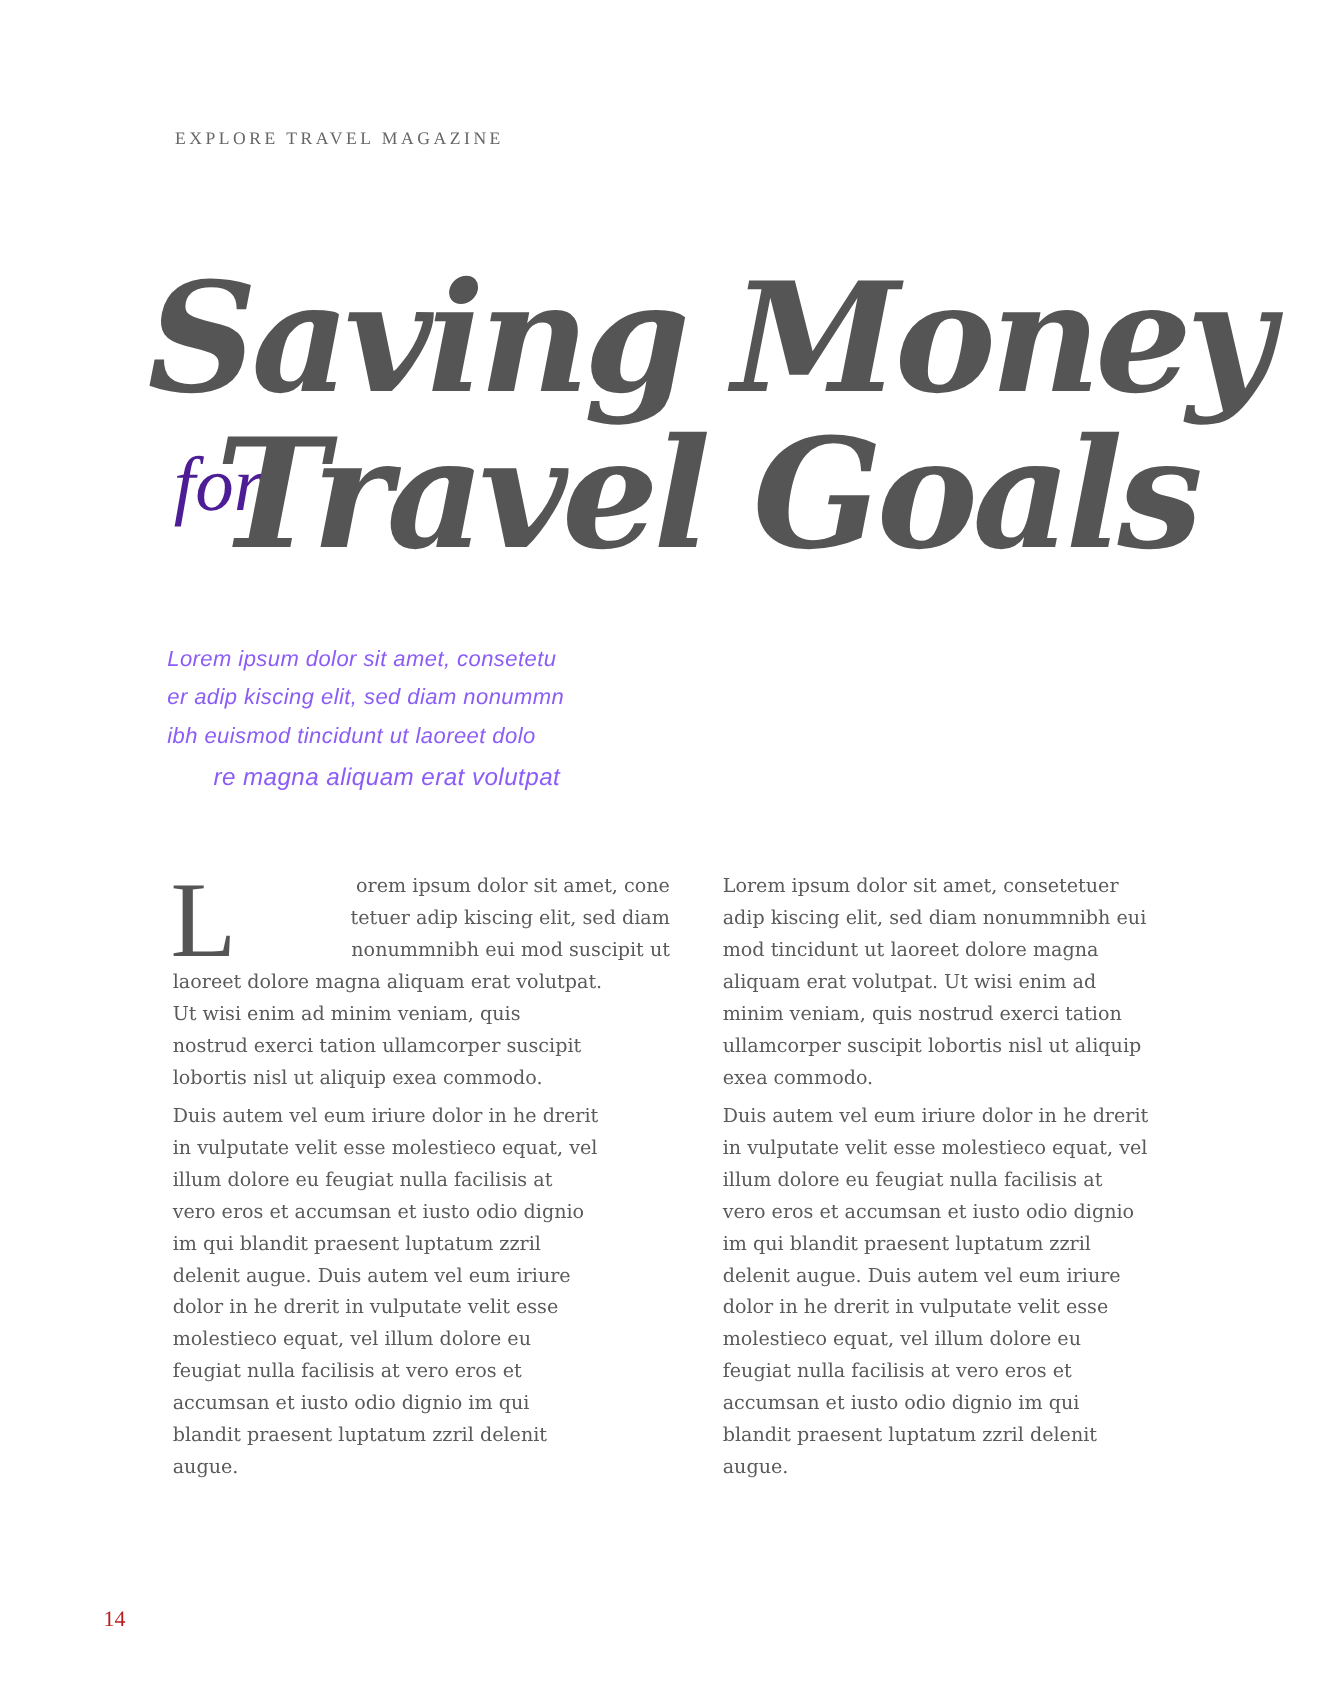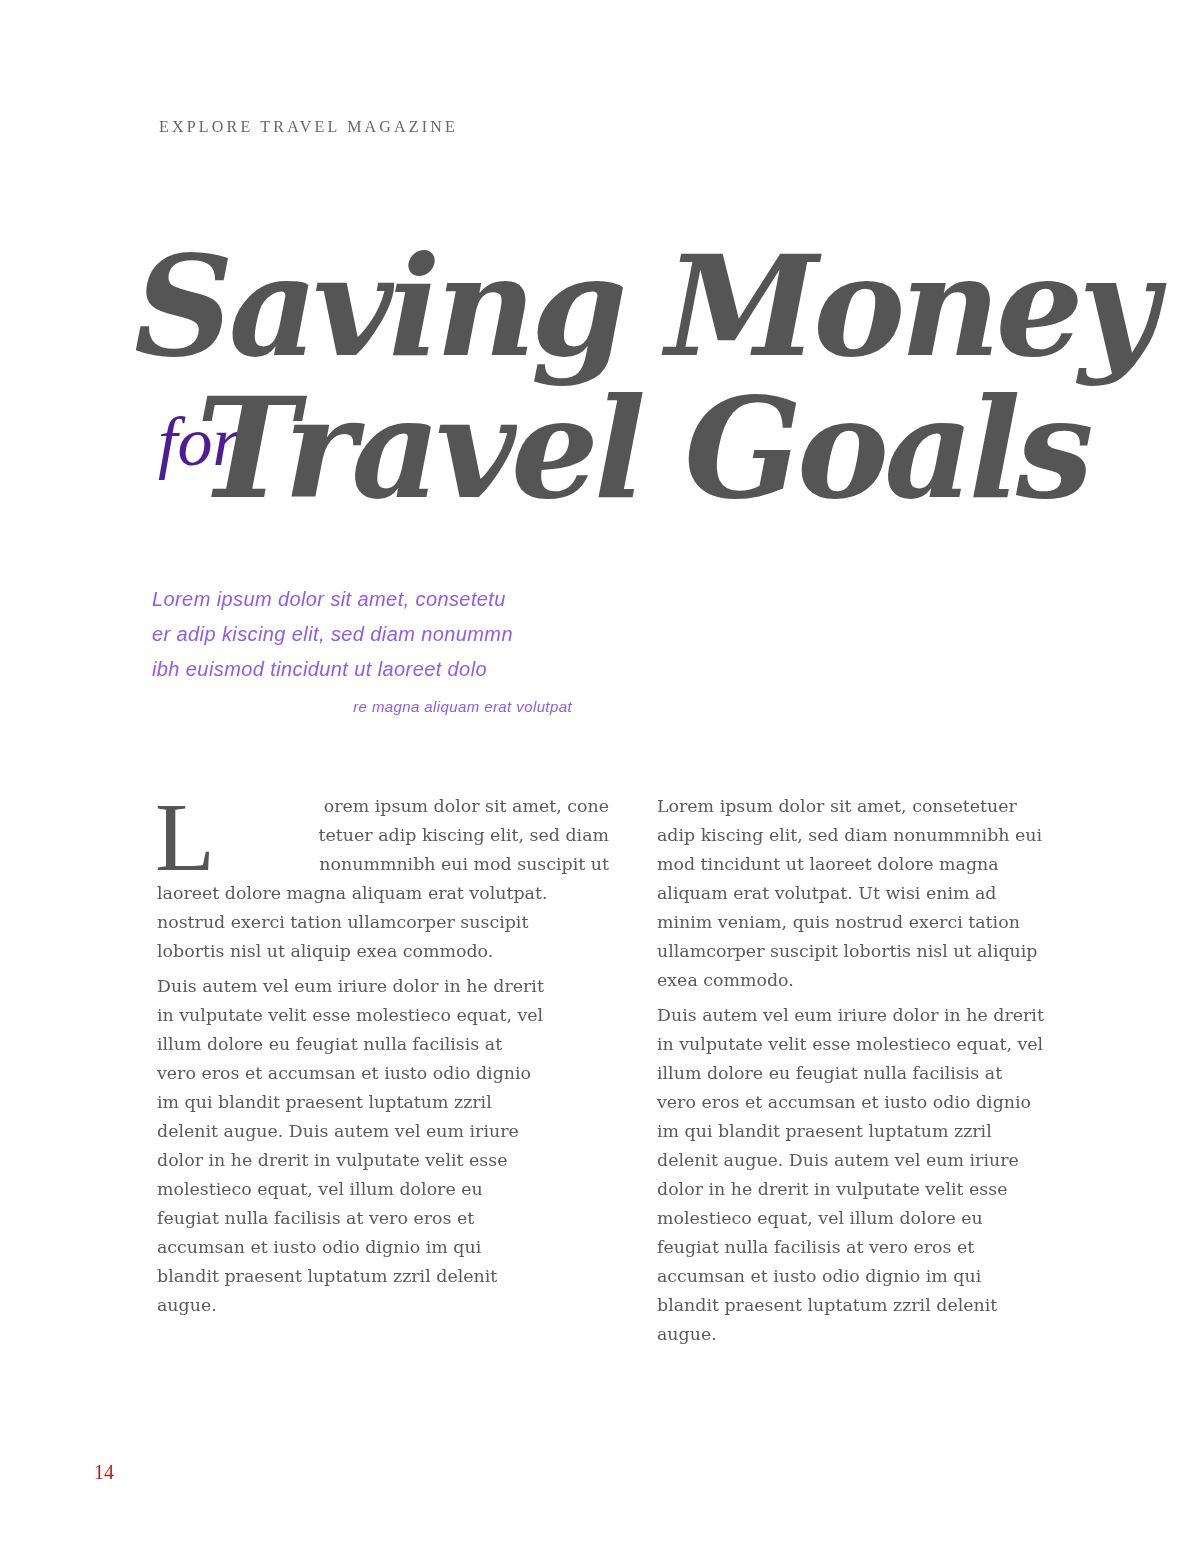--- a/index.html
+++ b/index.html
@@ -24,21 +24,21 @@
       position: absolute; left: 62px; top: 142px;
       font-family: "DejaVu Serif", serif; font-style: italic; font-weight: bold;
       font-size: 138px; line-height: 150px; color: #555555; letter-spacing: -5px; white-space: nowrap; margin: 0;
     }
     .deck {
       position: absolute; left: 152px; top: 582px; width: 420px;
       font-family: "Liberation Sans", sans-serif; font-style: italic; font-size: 20px;
       line-height: 35px; color: #8b5cf6; letter-spacing: 0.4px;
     }
     .deck .line { display: block; white-space: nowrap; }
-    .deck .last { font-size: 15px; padding-left: 42px; line-height: 40px; text-align: right; }
+    .deck .last { font-size: 22px; padding-left: 42px; line-height: 40px; }
     .col {
       position: absolute; top: 792px; width: 452px;
       font-family: "DejaVu Serif", serif; font-size: 17.4px; line-height: 29px;
       color: #5a5a5a;
     }
     .col p { margin: 0 0 6px 0; }
     .col-left { left: 157px; }
     .col-right { left: 657px; }
     .line-row { display: block; white-space: nowrap; }
     .dropcap-wrap { position: relative; }
@@ -72,20 +72,21 @@
     <span class="line last">re magna aliquam erat volutpat</span>
   </div>
 
   <div class="col col-left">
     <p class="dropcap-wrap">
       <span class="dropcap">L</span>
       <span class="line-row indent">orem ipsum dolor sit amet, cone</span>
       <span class="line-row indent">tetuer adip kiscing elit, sed diam</span>
       <span class="line-row indent">nonummnibh eui mod suscipit ut</span>
       <span class="line-row">laoreet dolore magna aliquam erat volutpat.</span>
+      <span class="line-row">Ut wisi enim ad minim veniam, quis</span>
       <span class="line-row">nostrud exerci tation ullamcorper suscipit</span>
       <span class="line-row">lobortis nisl ut aliquip exea commodo.</span>
     </p>
     <p>
       <span class="line-row">Duis autem vel eum iriure dolor in he drerit</span>
       <span class="line-row">in vulputate velit esse molestieco equat, vel</span>
       <span class="line-row">illum dolore eu feugiat nulla facilisis at</span>
       <span class="line-row">vero eros et accumsan et iusto odio dignio</span>
       <span class="line-row">im qui blandit praesent luptatum zzril</span>
       <span class="line-row">delenit augue. Duis autem vel eum iriure</span>

